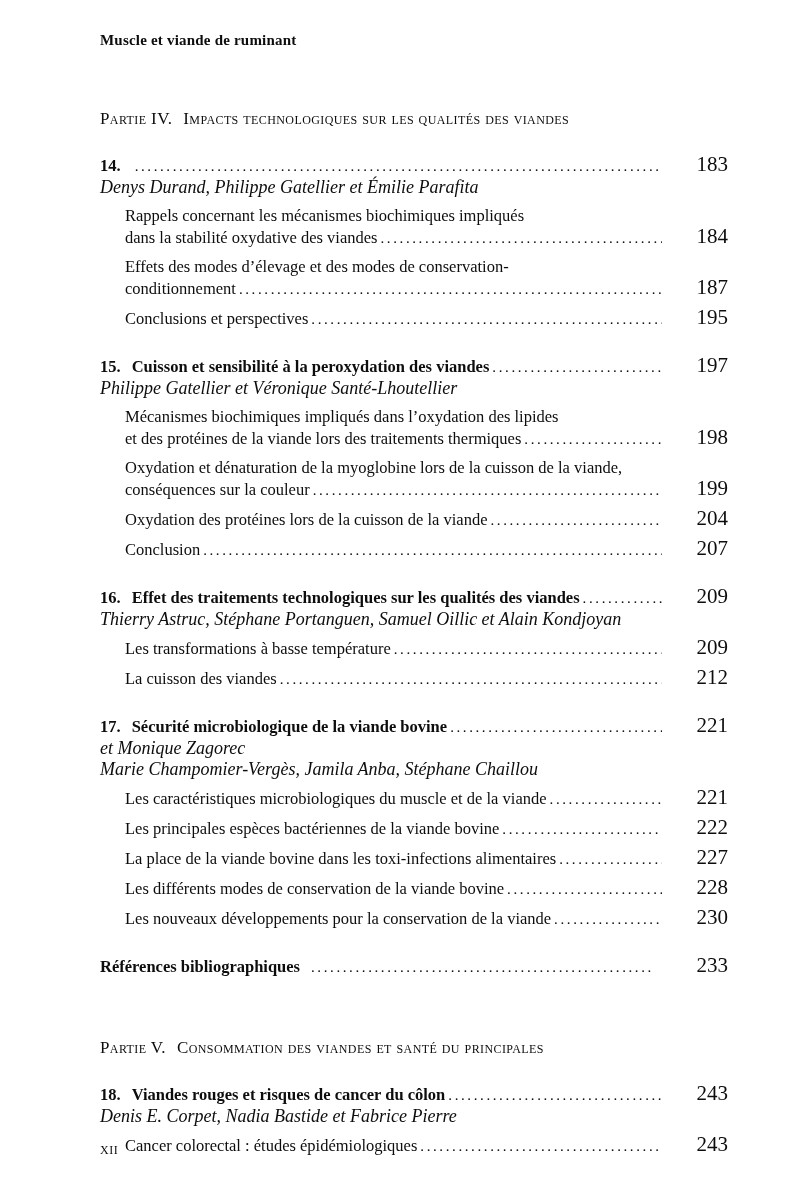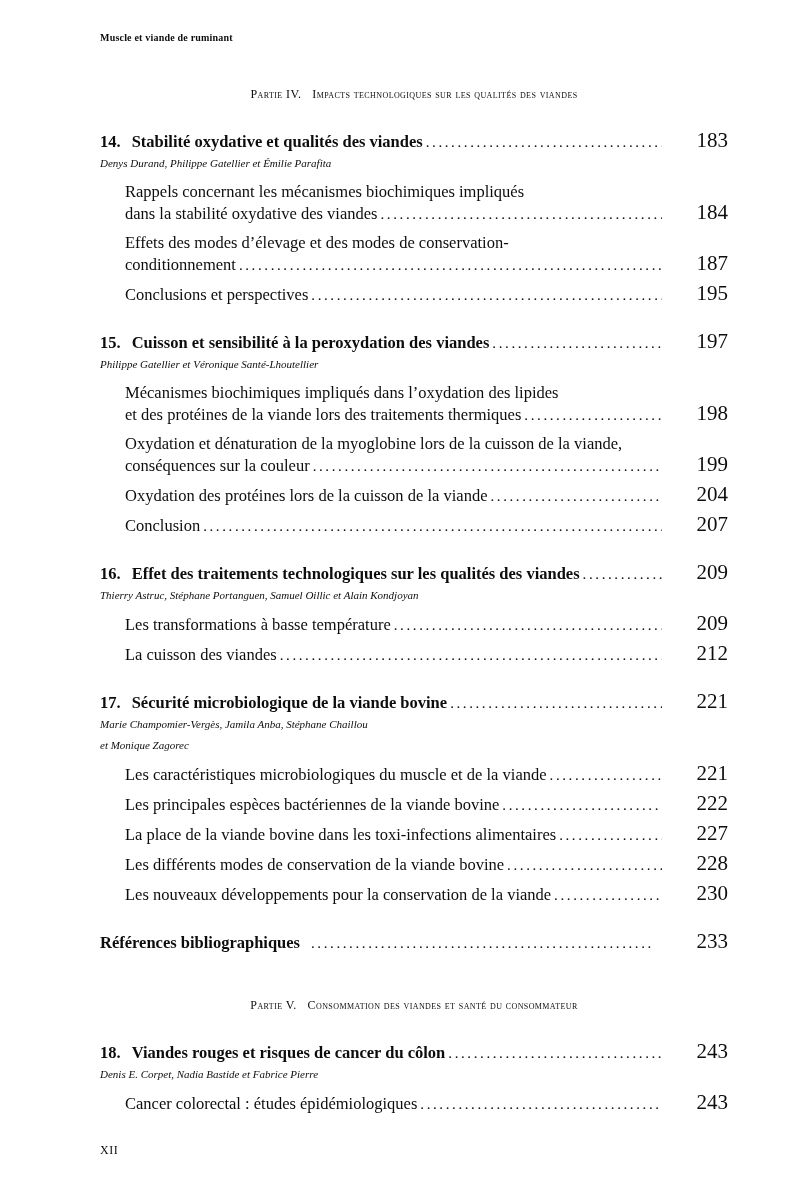--- a/index.html
+++ b/index.html
@@ -8,29 +8,29 @@
     background: #ffffff;
     color: #0d0d0d;
     font-family: "Liberation Serif", "DejaVu Serif", serif;
     position: relative;
     overflow: hidden;
   }
   .content {
     padding: 32px 72px 0 100px; 
   }
   .running-header {
-    font-size: 10px;
+    font-size: 15px;
     font-weight: bold;
     letter-spacing: 0.2px;
   }
   .part-heading {
-    margin-top: 41px;
-    text-align: center;
+    margin-top: 59px;
+    text-align: left;
     font-variant: small-caps;
-    font-size: 12px;
+    font-size: 17px;
     line-height: 21px;
     letter-spacing: 0.4px;
     white-space: nowrap;
   }
   .part-label { margin-right: 11px; }
   .chapter { margin-top: 25px; }
   .row { display: flex; align-items: baseline; justify-content: center; }
   .chapter-title-row {
     font-weight: bold;
     font-size: 16.5px;
@@ -54,21 +54,21 @@
   }
   .pg {
     flex: none;
     width: 66px;
     text-align: right;
     font-weight: normal;
     font-size: 21px;
   }
   .authors {
     font-style: italic;
-    font-size: 11px;
+    font-size: 18px;
     line-height: 21px;
   }
   .section {
     margin: 7px 0 0 25px;
     font-size: 16.5px;
     line-height: 21px;
   }
   .sec-line, .sec-text { white-space: nowrap; }
   .references { margin-top: 25px; }
   .ref-title-row {
@@ -93,21 +93,20 @@
 
   <div class="running-header">Muscle et viande de ruminant</div>
 
   <div class="part-heading">
     <span class="part-label">Partie IV.</span><span class="part-title">Impacts technologiques sur les qualités des viandes</span>
   </div>
 
   <div class="chapter">
     <div class="row chapter-title-row">
       <span class="ch-num">14.</span>
-      <span class="ch-title">Stabilité oxydative et qualités des viandes</span>
       <span class="dots"></span>
       <span class="pg">183</span>
     </div>
     <div class="authors">Denys Durand, Philippe Gatellier et Émilie Parafita</div>
     <div class="section">
       <div class="sec-line">Rappels concernant les mécanismes biochimiques impliqués</div>
       <div class="row">
         <span class="sec-text">dans la stabilité oxydative des viandes</span>
         <span class="dots"></span>
         <span class="pg">184</span>
@@ -194,22 +193,22 @@
     </div>
   </div>
 
   <div class="chapter">
     <div class="row chapter-title-row">
       <span class="ch-num">17.</span>
       <span class="ch-title">Sécurité microbiologique de la viande bovine</span>
       <span class="dots"></span>
       <span class="pg">221</span>
     </div>
+    <div class="authors">et Monique Zagorec</div>
     <div class="authors">Marie Champomier-Vergès, Jamila Anba, Stéphane Chaillou</div>
-    <div class="authors">et Monique Zagorec</div>
     <div class="section">
       <div class="row">
         <span class="sec-text">Les caractéristiques microbiologiques du muscle et de la viande</span>
         <span class="dots"></span>
         <span class="pg">221</span>
       </div>
     </div>
     <div class="section">
       <div class="row">
         <span class="sec-text">Les principales espèces bactériennes de la viande bovine</span>
@@ -242,21 +241,21 @@
 
   <div class="references">
     <div class="row ref-title-row">
       <span>Références bibliographiques</span>
       <span class="dots"></span>
       <span class="pg">233</span>
     </div>
   </div>
 
   <div class="part-heading">
-    <span class="part-label">Partie V.</span><span class="part-title">Consommation des viandes et santé du consommateur</span>
+    <span class="part-label">Partie V.</span><span class="part-title">Consommation des viandes et santé du principales</span>
   </div>
 
   <div class="chapter">
     <div class="row chapter-title-row">
       <span class="ch-num">18.</span>
       <span class="ch-title">Viandes rouges et risques de cancer du côlon</span>
       <span class="dots"></span>
       <span class="pg">243</span>
     </div>
     <div class="authors">Denis E. Corpet, Nadia Bastide et Fabrice Pierre</div>

